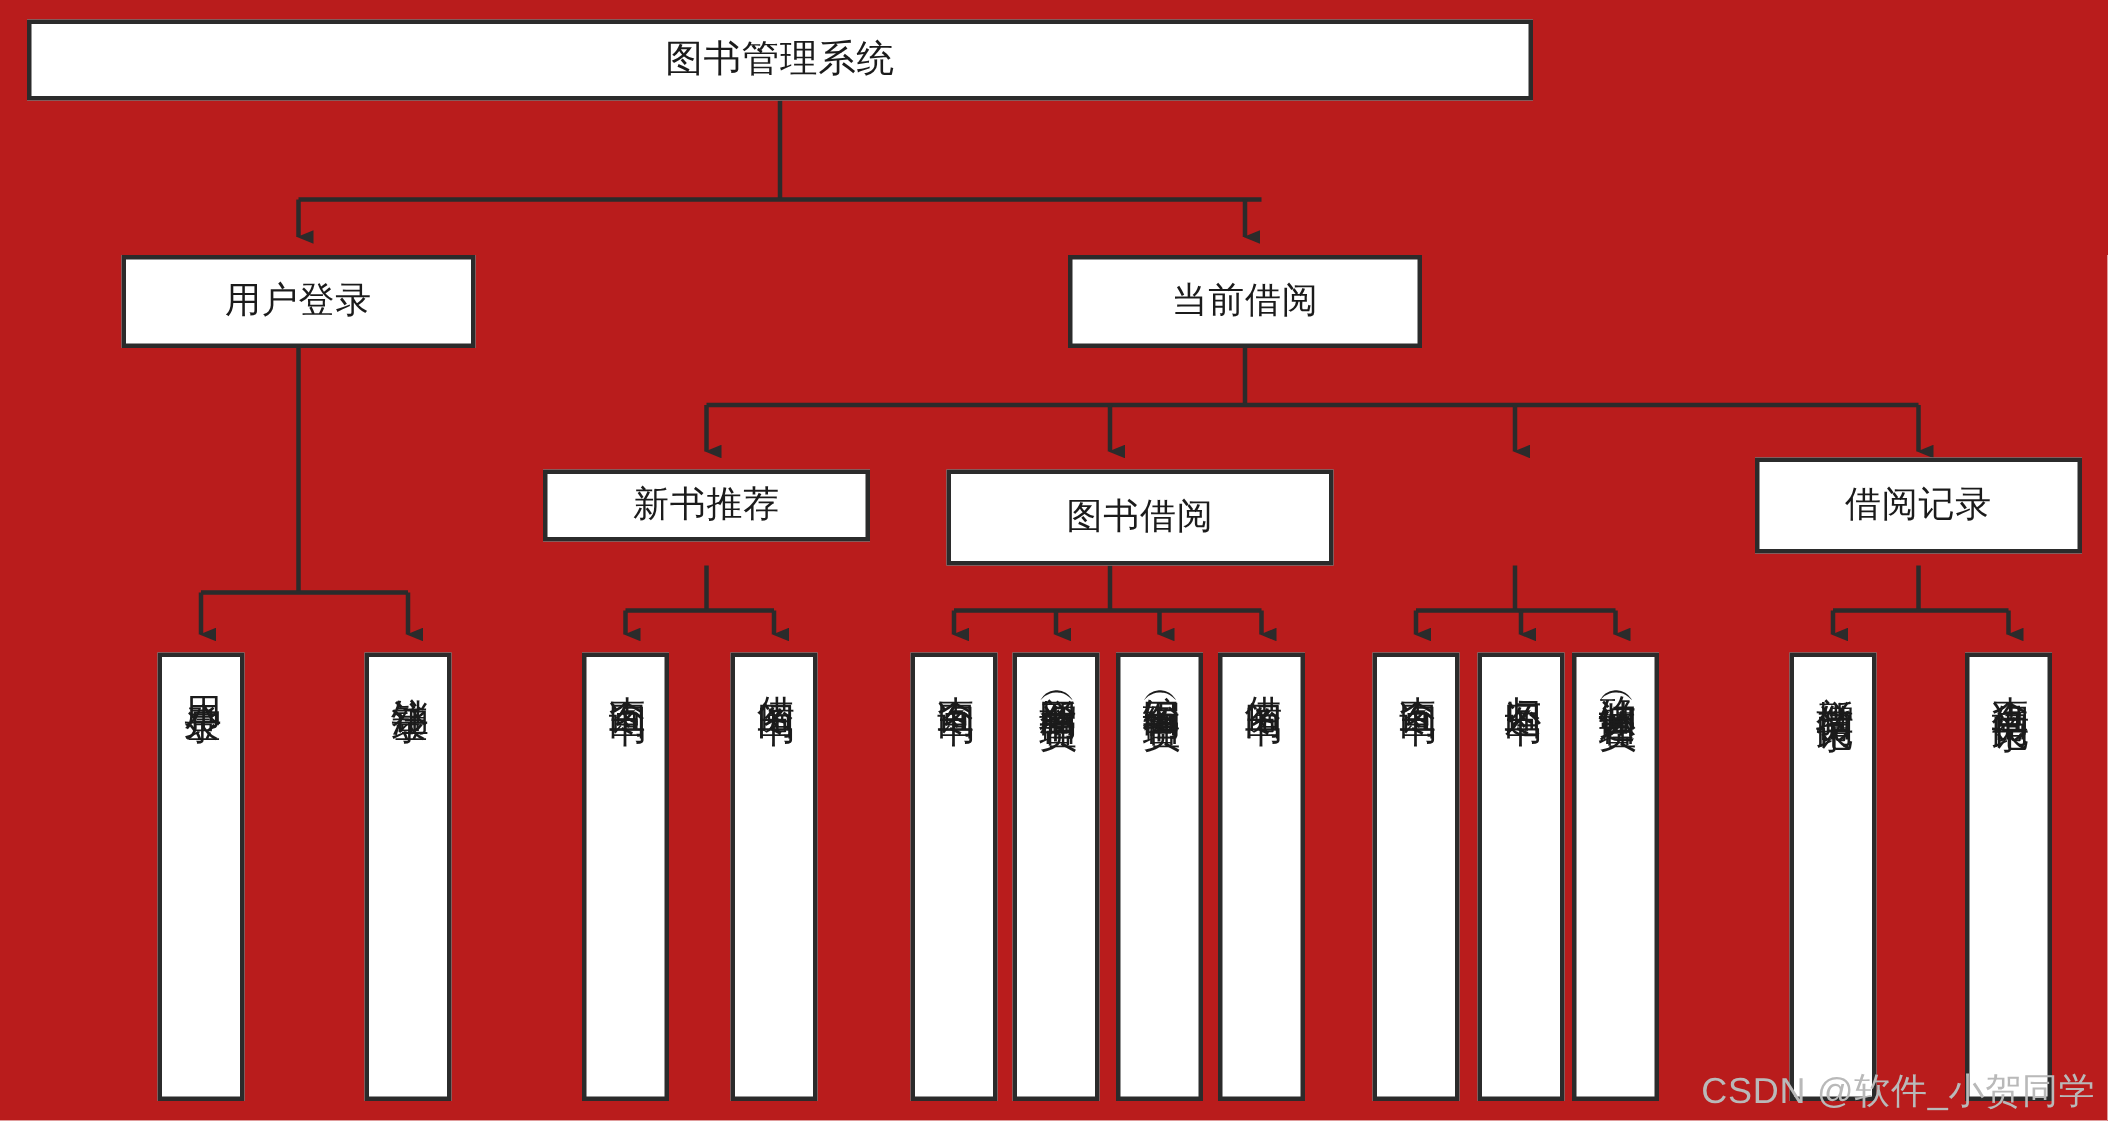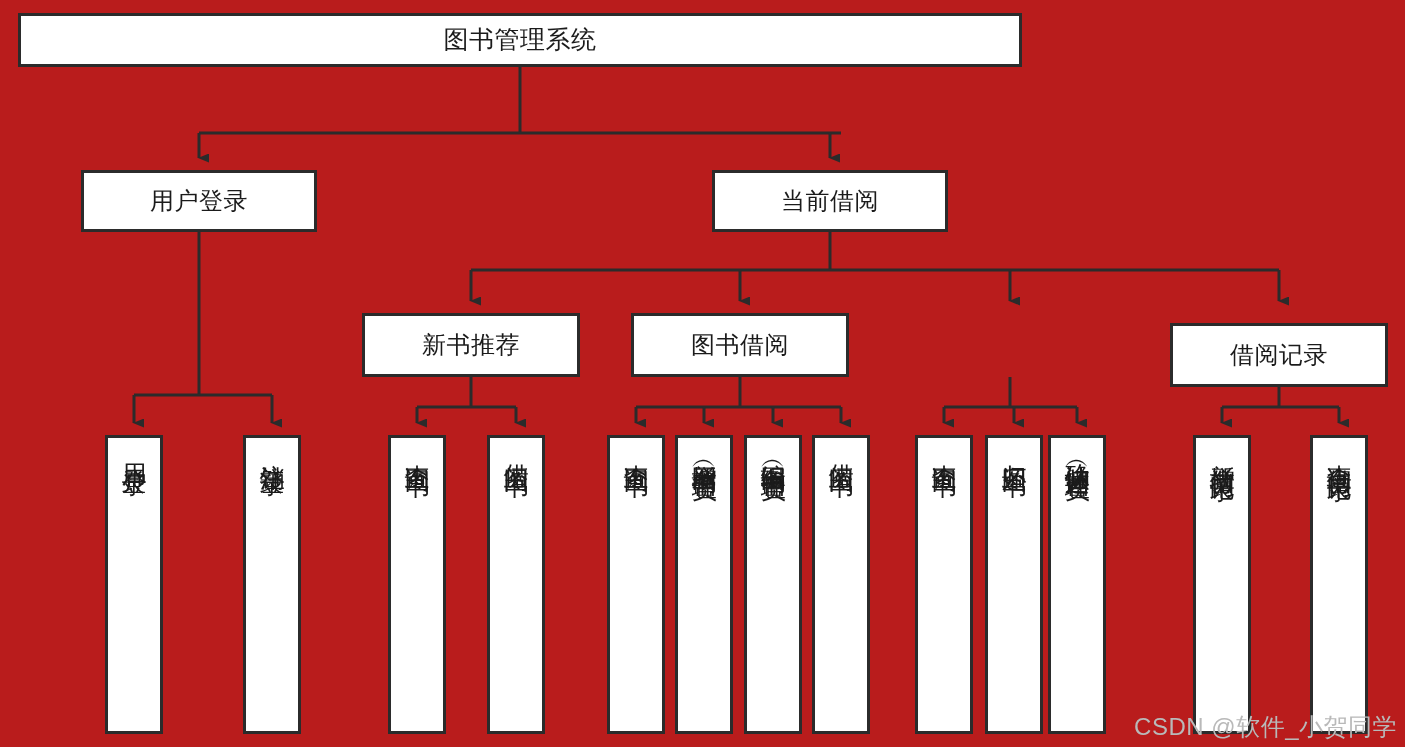--- a/index.html
+++ b/index.html
@@ -138,30 +138,30 @@
   </div>
 
   <div class="node node-branch" style="left:81px; top:170px; width:236px; height:62px;">
     <span class="node-label">用户登录</span>
   </div>
 
   <div class="node node-branch" style="left:712px; top:170px; width:236px; height:62px;">
     <span class="node-label">当前借阅</span>
   </div>
 
-  <div class="node node-branch" style="left:362px; top:313px; width:218px; height:64px;">
+  <div class="node node-branch" style="left:362px; top:313px; width:218px; height:48px;">
     <span class="node-label">新书推荐</span>
   </div>
 
-  <div class="node node-branch" style="left:631px; top:313px; width:218px; height:64px;">
+  <div class="node node-branch" style="left:631px; top:313px; width:258px; height:64px;">
     <span class="node-label">图书借阅</span>
   </div>
 
 
-  <div class="node node-branch" style="left:1170px; top:323px; width:218px; height:64px;">
+  <div class="node node-branch" style="left:1170px; top:305px; width:218px; height:64px;">
     <span class="node-label">借阅记录</span>
   </div>
 
   <div class="node node-leaf" style="left:105px; top:435px; width:58px; height:299px;">
     <span class="node-label">用户登录</span>
   </div>
 
   <div class="node node-leaf" style="left:243px; top:435px; width:58px; height:299px;">
     <span class="node-label">注销登录</span>
   </div>

